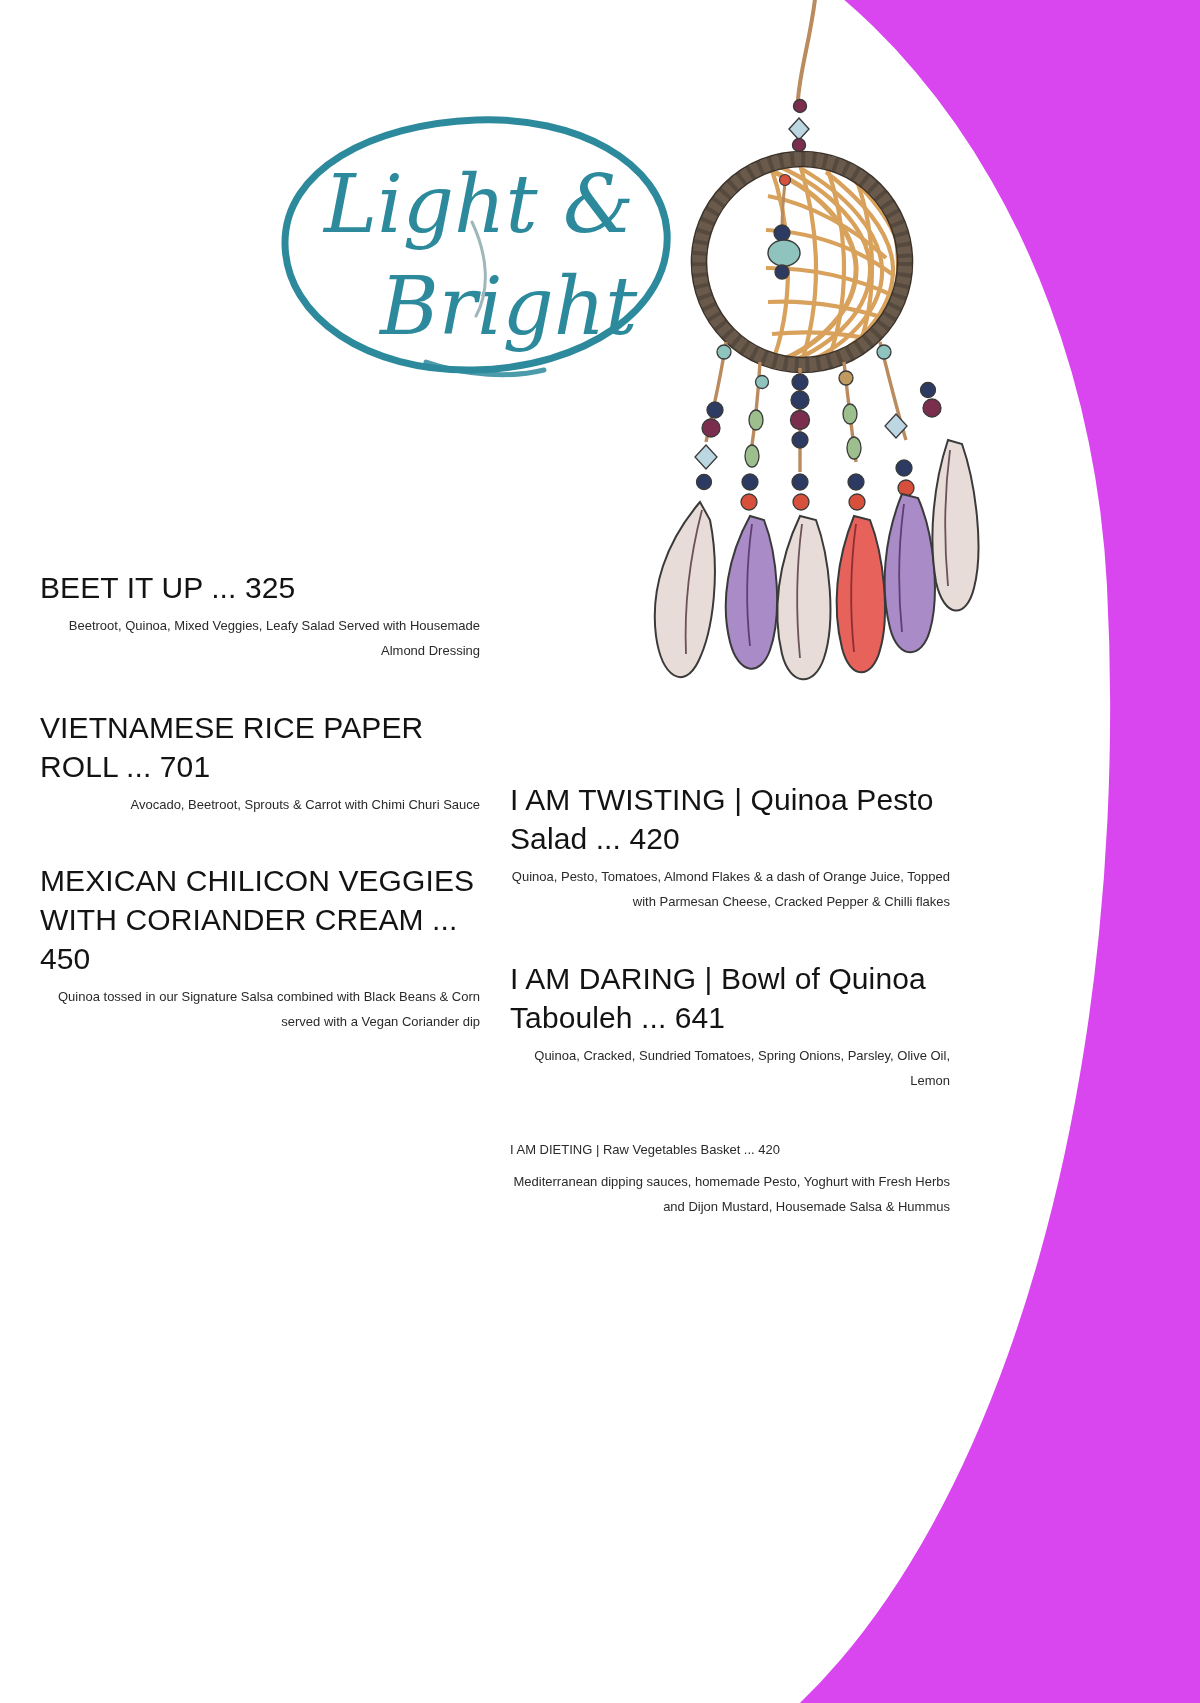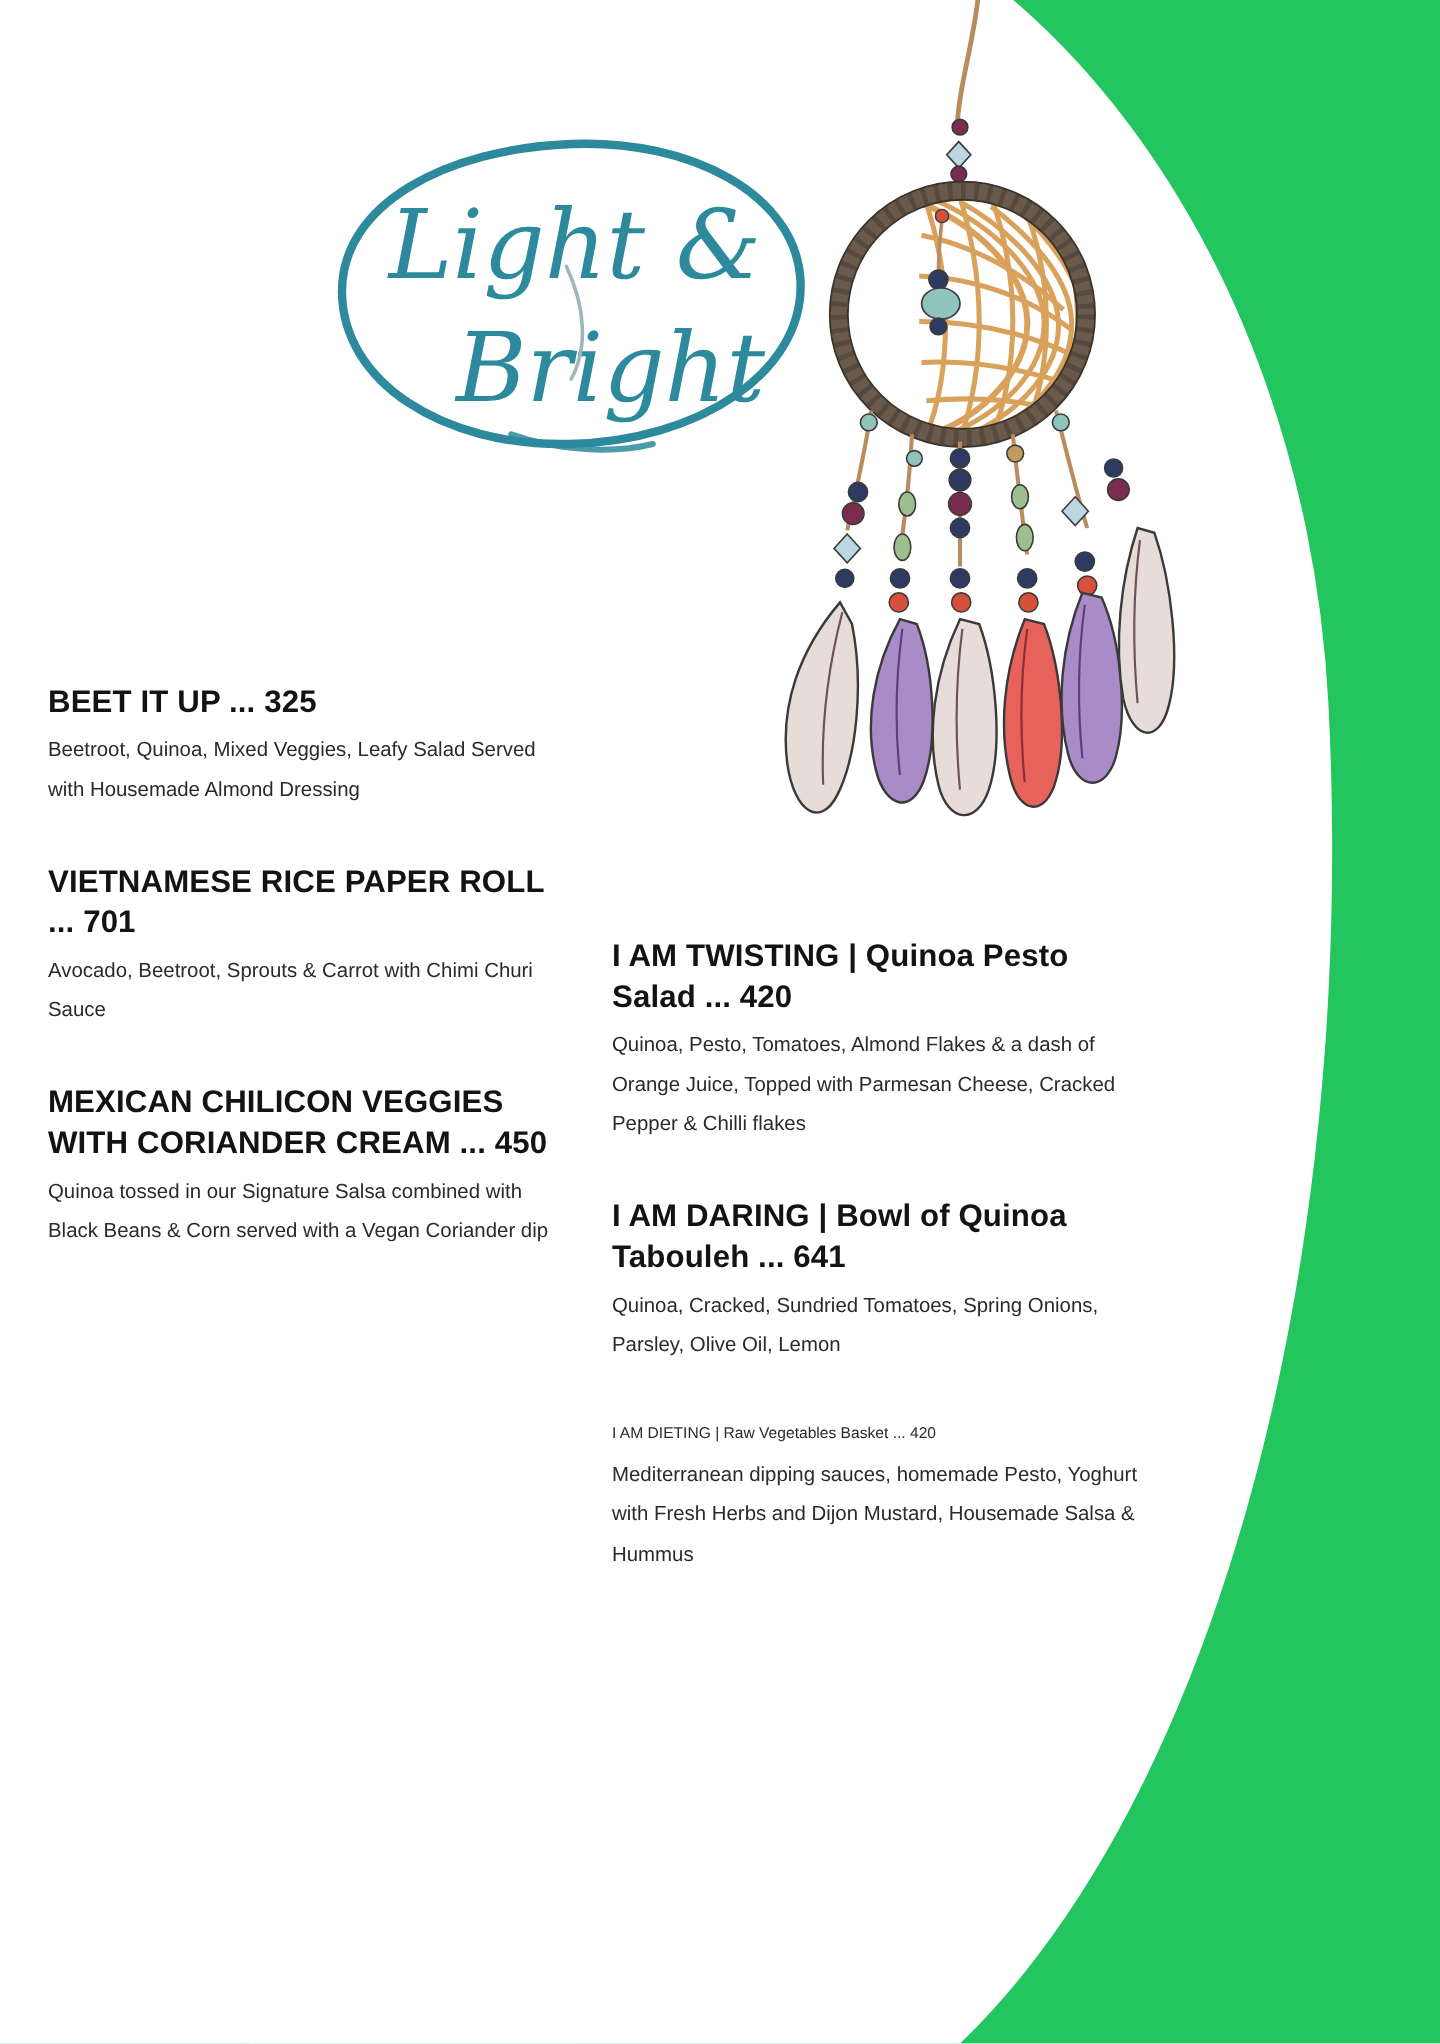--- a/index.html
+++ b/index.html
@@ -10,21 +10,21 @@
   body {
     width: 1200px;
     height: 1703px;
     overflow: hidden;
     font-family: "Liberation Sans", sans-serif;
   }
   #page {
     position: relative;
     width: 1200px;
     height: 1703px;
-    background: #22c55e;
+    background: #d946ef;
     overflow: hidden;
   }
   
   #blob {
     position: absolute;
     left: -210px;
     top: -118px;
     width: 1330px;
     height: 1940px;
     background: #ffffff;
@@ -74,34 +74,35 @@
     width: 440px;
   }
   #col-left  { left: 40px; top: 568px; }
   #col-right { left: 510px; top: 780px; }
 
   .menu-item { margin-bottom: 44px; }
   .menu-item:last-child { margin-bottom: 0; margin-top: 24px; }
 
   .item-title {
     font-family: "Liberation Sans", sans-serif;
-    font-weight: bold;
-    font-size: 26px;
+    font-weight: normal;
+    font-size: 30px;
     line-height: 1.30;
     color: #131313;
     letter-spacing: 0.1px;
     margin: 0 0 6px 0;
   }
   .item-desc {
     font-family: "Liberation Sans", sans-serif;
     font-weight: 300;
-    font-size: 17px;
+    font-size: 13px;
     line-height: 1.95;
     color: #2a2a2a;
     margin: 0;
+    text-align: right;
   }
   
   .item-title.plain {
     font-weight: 300;
     font-size: 13px;
     line-height: 1.95;
     color: #2a2a2a;
     letter-spacing: 0;
   }
   .plain-block { margin-top: 62px; }

